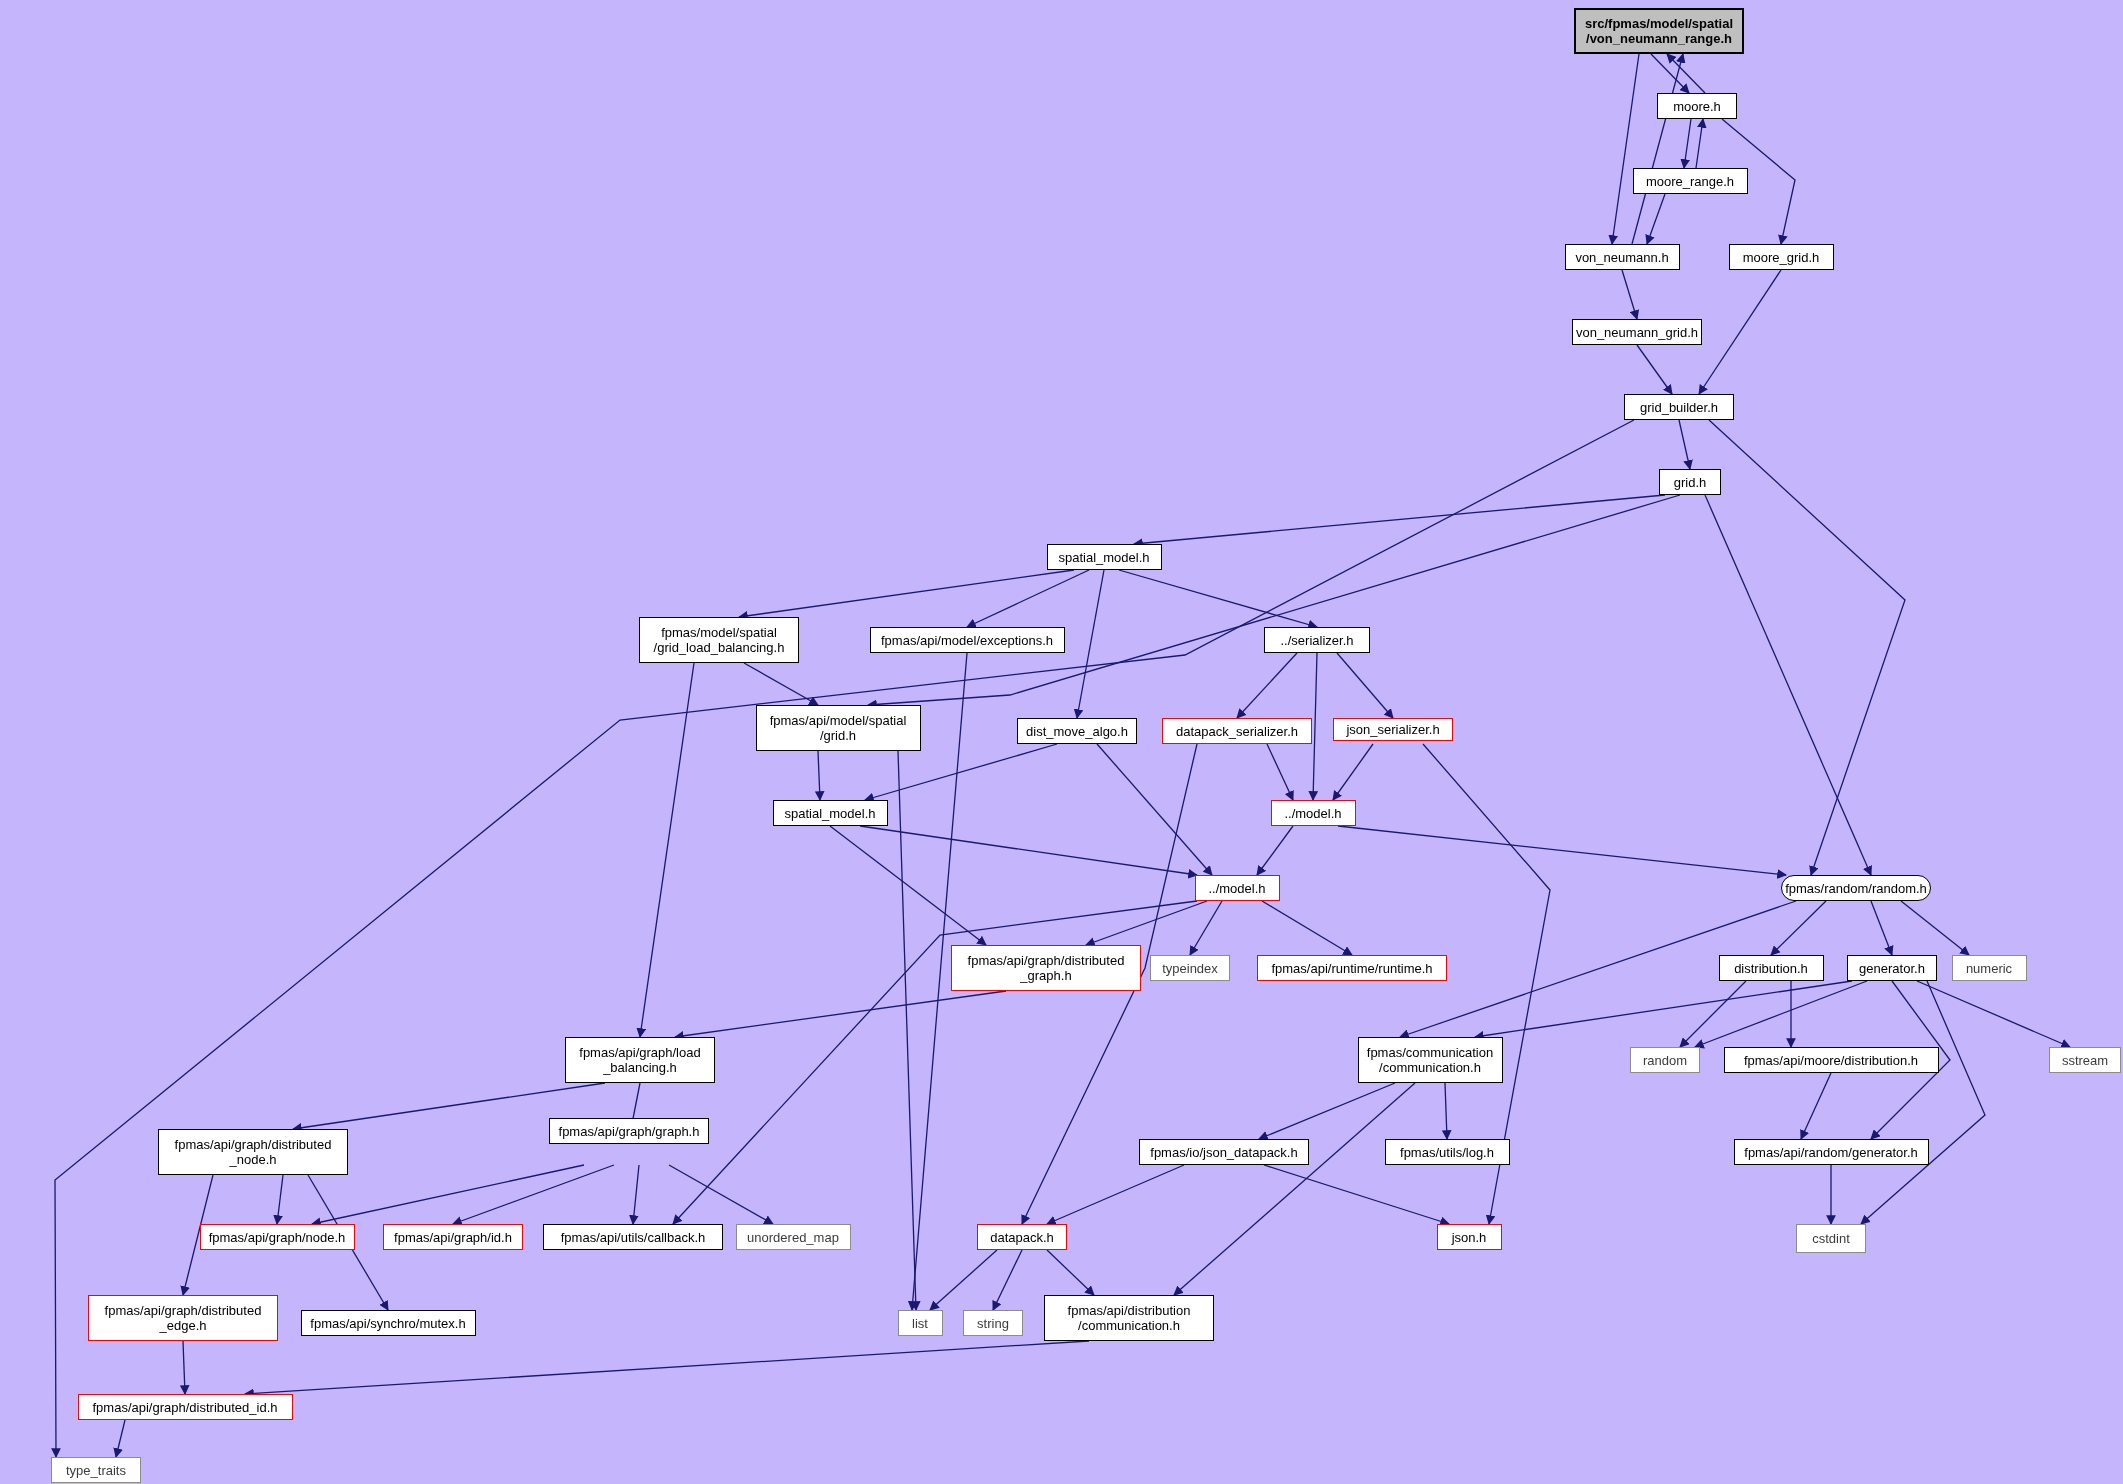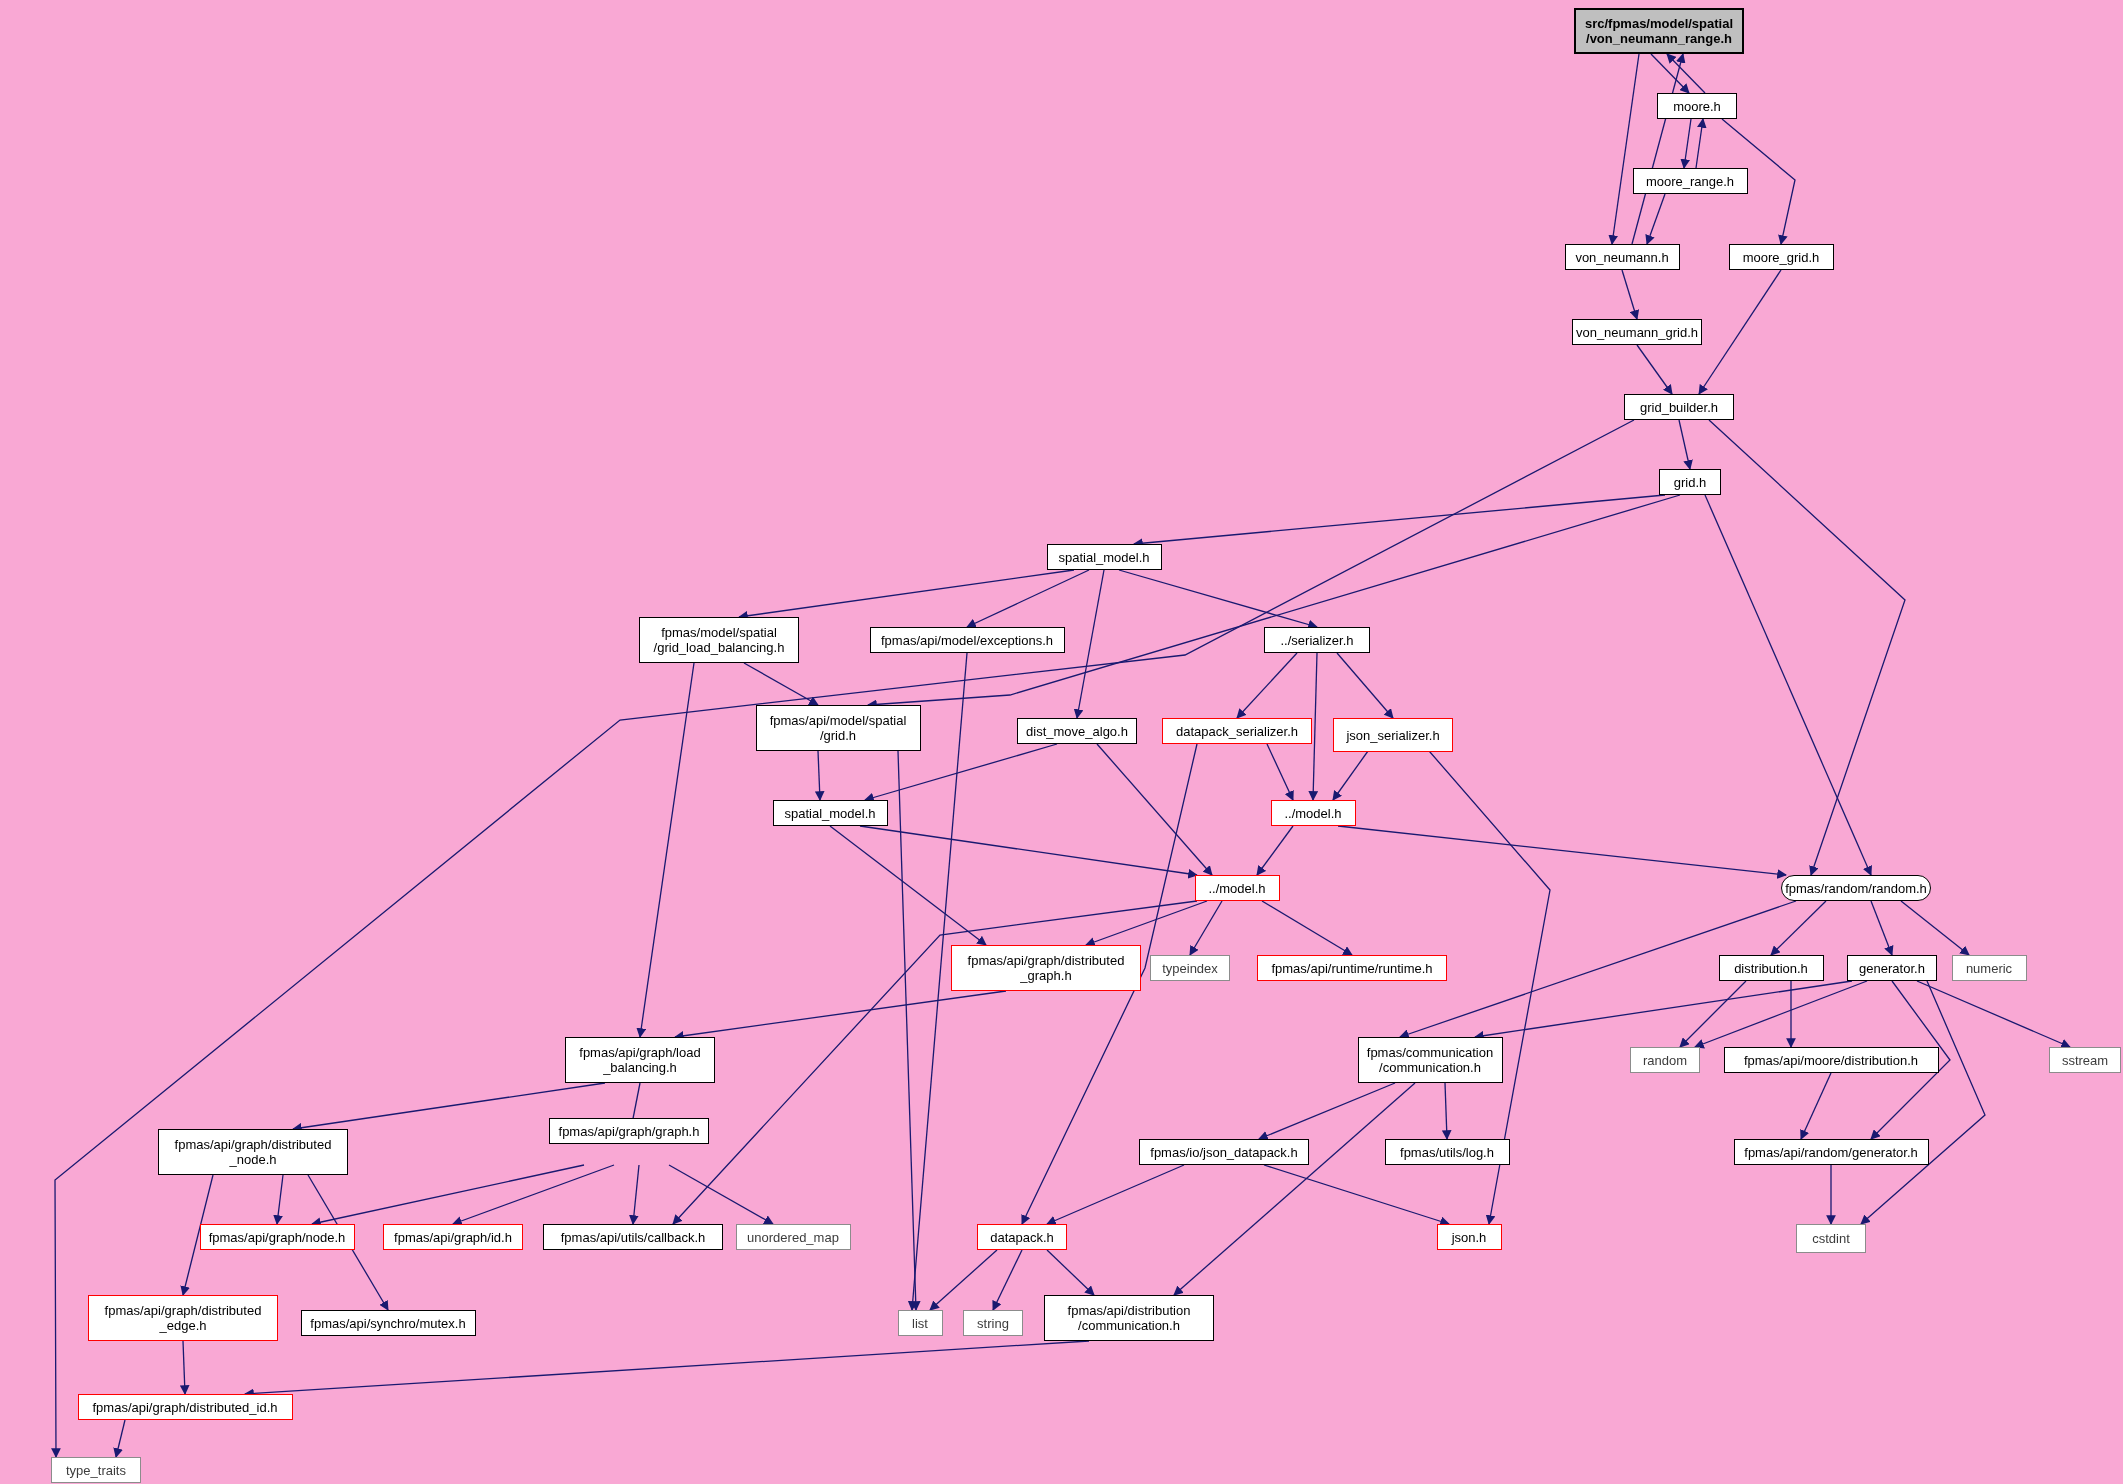--- a/index.html
+++ b/index.html
@@ -1,16 +1,16 @@
 <!DOCTYPE html>
 <html><head>
 <meta charset="utf-8">
 <style>
   html,body{margin:0;padding:0;background:#ffffff;}
-  #stage{position:relative;width:2123px;height:1484px;background:#f9a8d4;overflow:hidden;
+  #stage{position:relative;width:2123px;height:1484px;background:#c4b5fd;overflow:hidden;
          font-family:"Liberation Sans",sans-serif;}
   #edges{position:absolute;left:0;top:0;width:2123px;height:1484px;}
   .node{position:absolute;background:#ffffff;border:1px solid #000000;box-sizing:border-box;
         display:flex;flex-direction:column;justify-content:center;align-items:center;
         font:13px/15px "Liberation Sans",sans-serif;color:#000000;white-space:nowrap;
         text-align:center;cursor:pointer;}
   .node.current{background:#bfbfbf;border-width:2px;font-weight:bold;}
   .node.truncated{border-color:#ff0000;}
   .node.std{border-color:#8c8c8c;color:#3c3c3c;cursor:default;}
   .edge{fill:none;stroke:#191970;stroke-width:1.3px;}
@@ -144,21 +144,21 @@
     <div class="node normal" style="left: 755.5px; top: 705px; width: 165px; height: 46px;">
       <div>fpmas/api/model/spatial</div>
       <div>/grid.h</div>
     </div>
     <div class="node normal" style="left: 1017px; top: 718px; width: 120px; height: 26px;">
       <div>dist_move_algo.h</div>
     </div>
     <div class="node truncated" style="left: 1162px; top: 718px; width: 150px; height: 26px;">
       <div>datapack_serializer.h</div>
     </div>
-    <div class="node truncated" style="left: 1333px; top: 718px; width: 120px; height: 34px;">
+    <div class="node truncated" style="left: 1333px; top: 718px; width: 120px; height: 23px;">
       <div>json_serializer.h</div>
     </div>
     <div class="node normal" style="left: 772.5px; top: 800px; width: 115px; height: 26px;">
       <div>spatial_model.h</div>
     </div>
     <div class="node truncated" style="left: 1270.5px; top: 800px; width: 85px; height: 26px;">
       <div>../model.h</div>
     </div>
     <div class="node normal" style="left: 1781px; top: 875px; width: 150px; height: 26px; border-radius: 13px;">
       <div>fpmas/random/random.h</div>

